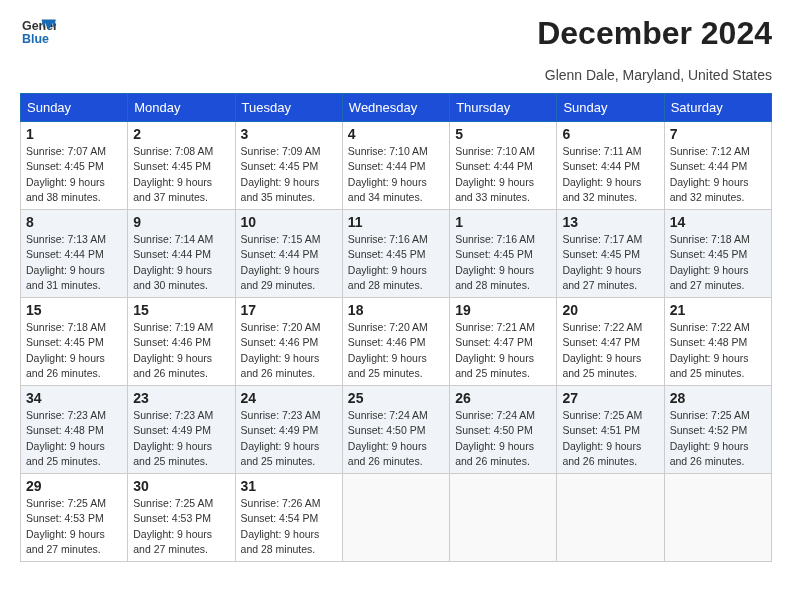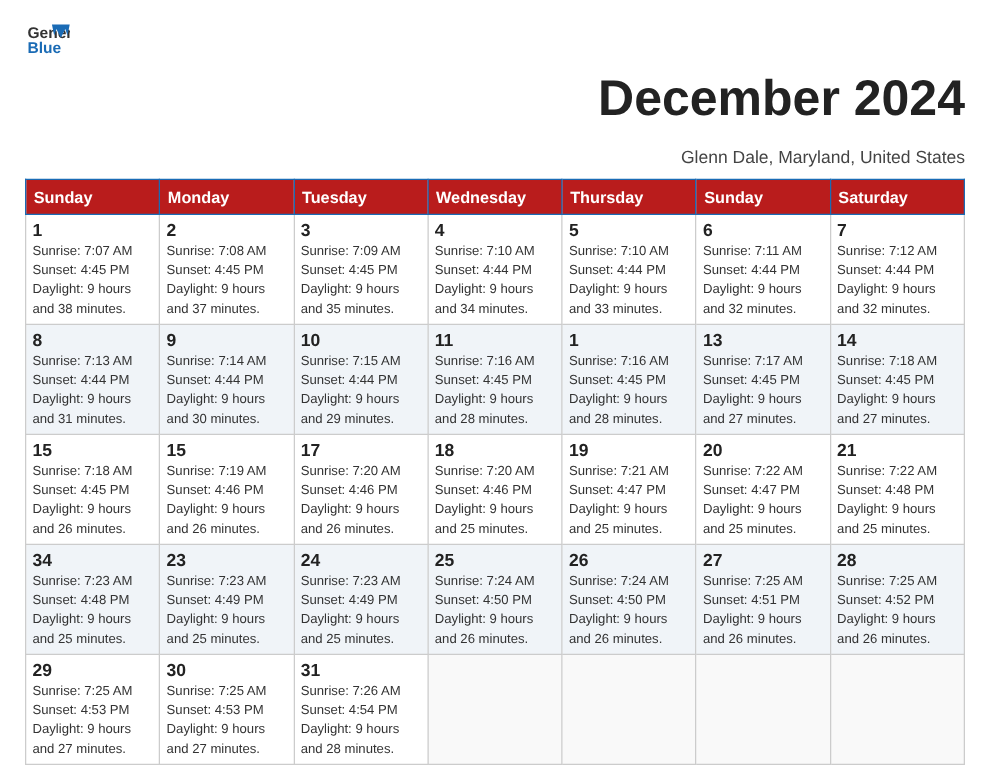--- a/index.html
+++ b/index.html
@@ -22,43 +22,42 @@
       gap: 4px;
     }
     .logo-icon {
       width: 36px;
       height: 32px;
     }
     .title-block {
       text-align: right;
     }
     .month-title {
-      font-size: 40px;
+      font-size: 32px;
       font-weight: bold;
       color: #222;
       line-height: 1.1;
-      margin-top: 41px;
     }
     .location-title {
       font-size: 14px;
       color: #444;
       margin-top: 16px;
     }
     .calendar-table {
       width: 100%;
       border-collapse: collapse;
       font-size: 11px;
     }
     .calendar-table th {
-      background: #b91c1c;
+      background: #1d4ed8;
       color: #fff;
       text-align: left;
       padding: 6px 6px;
       font-size: 13px;
-      font-weight: bold;
+      font-weight: normal;
       border: 1px solid #1a6bb5;
     }
     .calendar-table td {
       border: 1px solid #ccc;
       vertical-align: top;
       padding: 4px 5px;
       height: 88px;
       width: 107px;
       background: #fff;
     }

